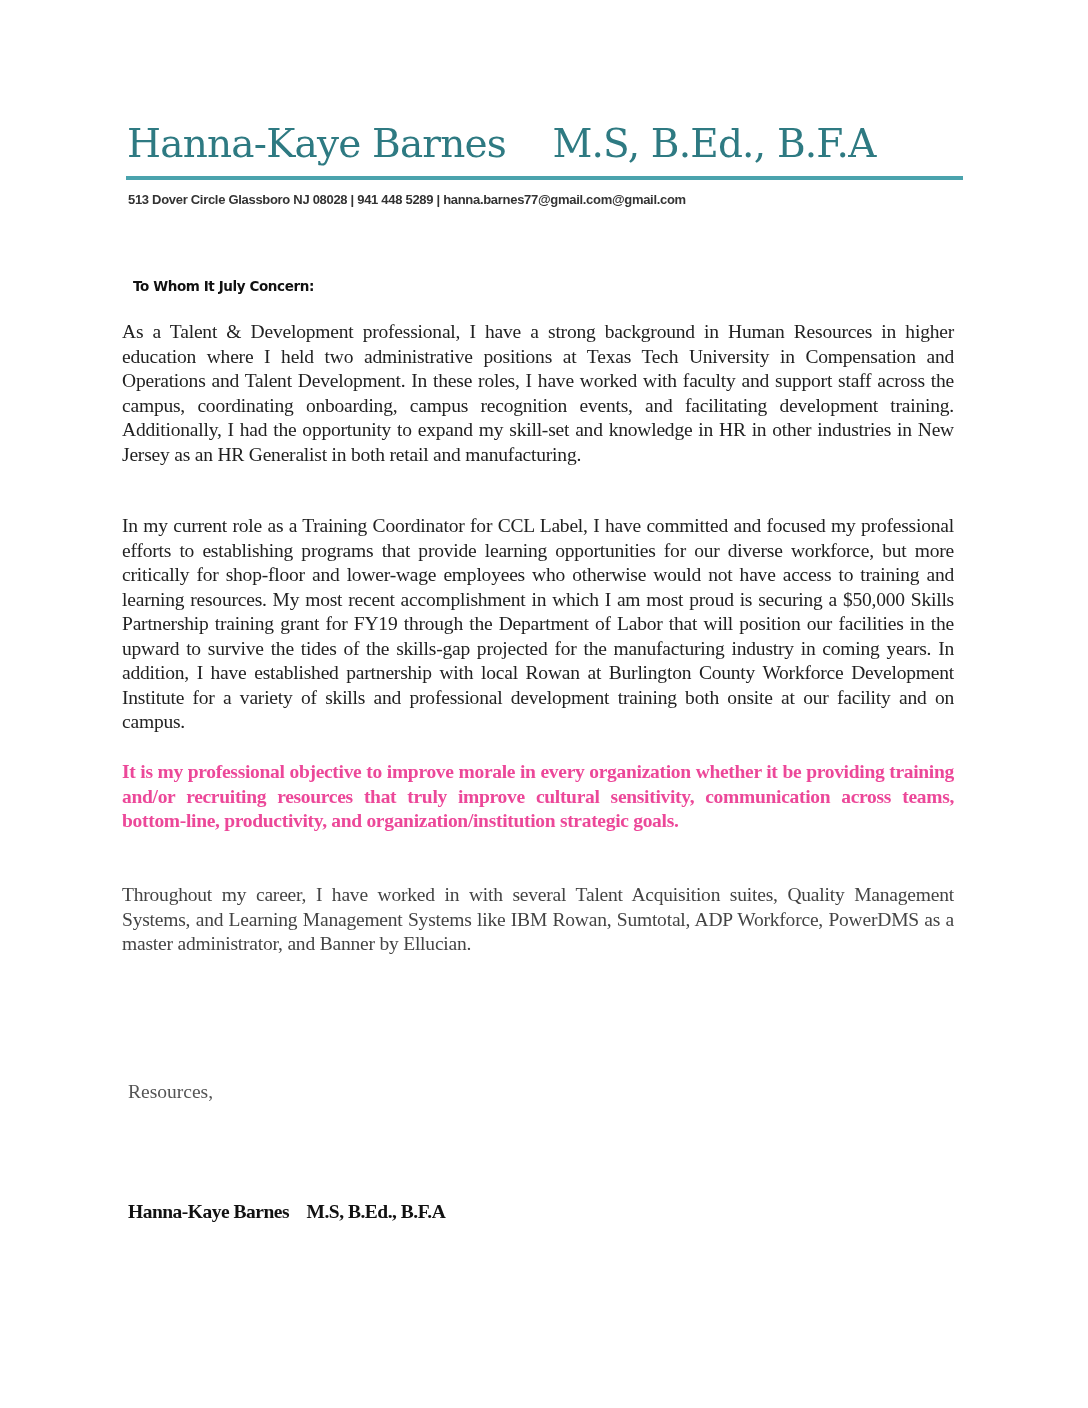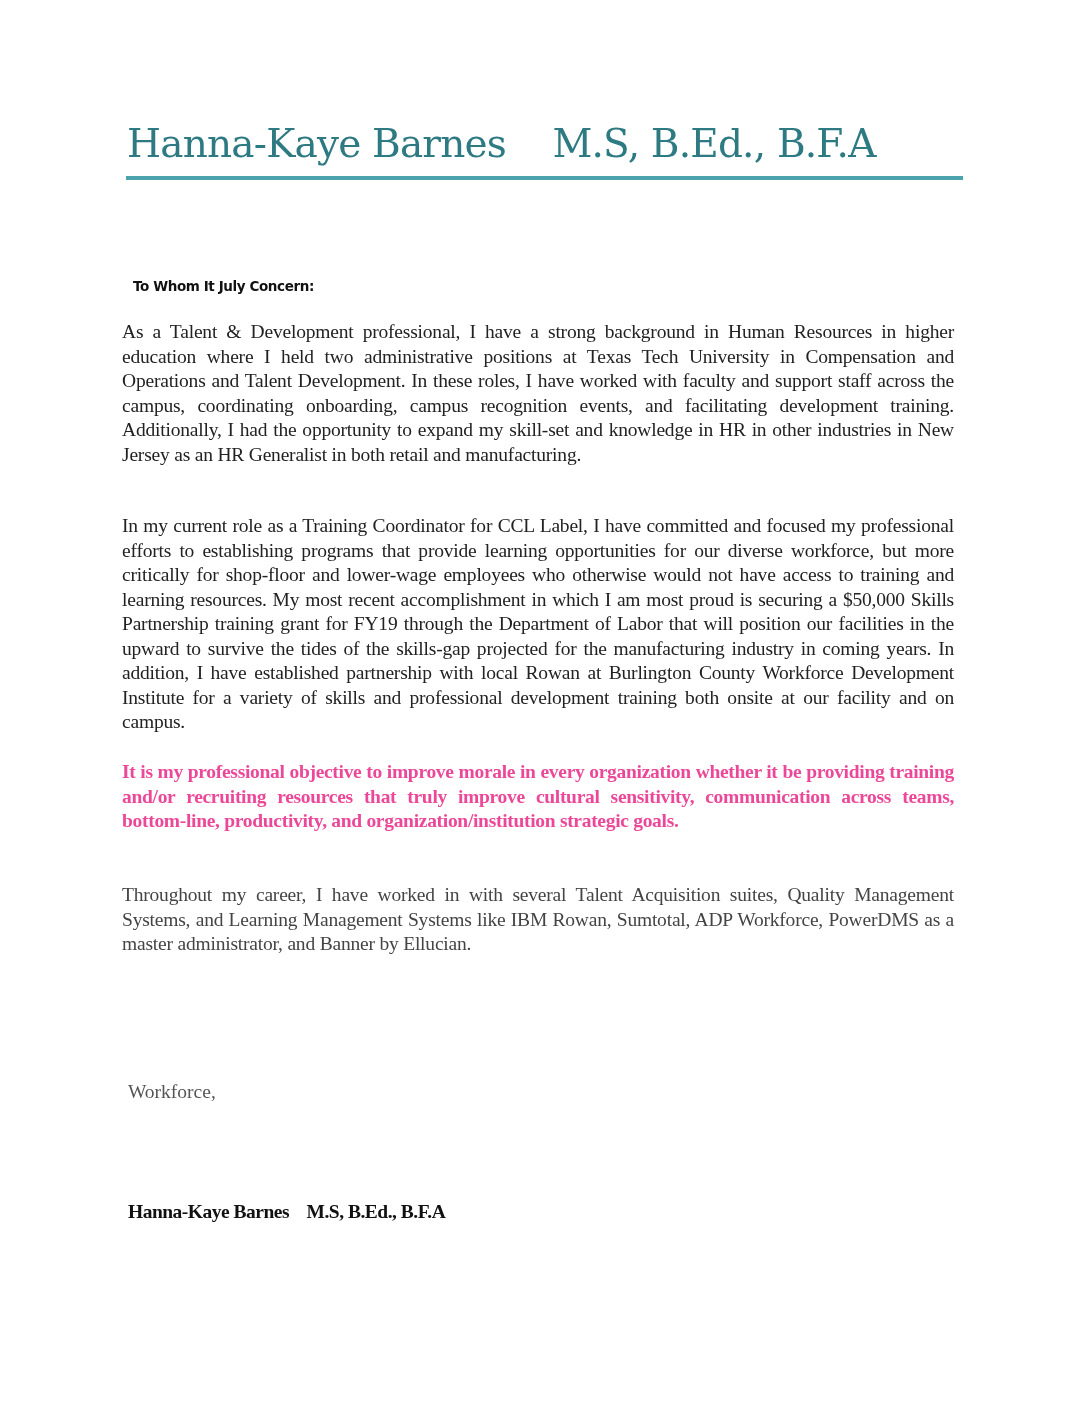--- a/index.html
+++ b/index.html
@@ -45,23 +45,24 @@
     font-weight: bold; color: #111; white-space: pre; letter-spacing: -0.5px;
   }
   .nojust-last { text-align-last: left; }
 </style>
 </head>
 <body>
 
 <div class="page">
   <div class="name-title">Hanna-Kaye Barnes    M.S, B.Ed., B.F.A</div>
   <div class="title-rule"></div>
+  <div class="contact-line">513 Dover Circle Glassboro NJ 08028 | 941 448 5289 | hanna.barnes77@gmail.com@gmail.com</div>
 
   <div class="salutation">To Whom It July Concern:</div>
 
   <p class="para p1 nojust-last"> As a Talent &amp; Development professional, I have a strong background in Human Resources in higher education where I held two administrative positions at Texas Tech University in Compensation and Operations and Talent Development. In these roles, I have worked with faculty and support staff across the campus, coordinating onboarding, campus recognition events, and facilitating development training. Additionally, I had the opportunity to expand my skill-set and knowledge in HR in other industries in New Jersey as an HR Generalist in both retail and manufacturing.</p>
   <p class="para p2 nojust-last"> In my current role as a Training Coordinator for CCL Label, I have committed and focused my professional efforts to establishing programs that provide learning opportunities for our diverse workforce, but more critically for shop-floor and lower-wage employees who otherwise would not have access to training and learning resources. My most recent accomplishment in which I am most proud is securing a $50,000 Skills Partnership training grant for FY19 through the Department of Labor that will position our facilities in the upward to survive the tides of the skills-gap projected for the manufacturing industry in coming years. In addition, I have established partnership with local Rowan at Burlington County Workforce Development Institute for a variety of skills and professional development training both onsite at our facility and on campus.</p>
   <p class="para p3 nojust-last">It is my professional objective to improve morale in every organization whether it be providing training and/or recruiting resources that truly improve cultural sensitivity, communication across teams, bottom-line, productivity, and organization/institution strategic goals.</p>
   <p class="para p4 nojust-last">Throughout my career, I have worked in with several Talent Acquisition suites, Quality Management Systems, and Learning Management Systems like IBM Rowan, Sumtotal, ADP Workforce, PowerDMS as a master administrator, and Banner by Ellucian.</p>
 
-  <div class="sincerely">Workforce,</div>
+  <div class="sincerely">Resources,</div>
   <div class="signature">Hanna-Kaye Barnes    M.S, B.Ed., B.F.A</div>
 </div>
 
 </body></html>

